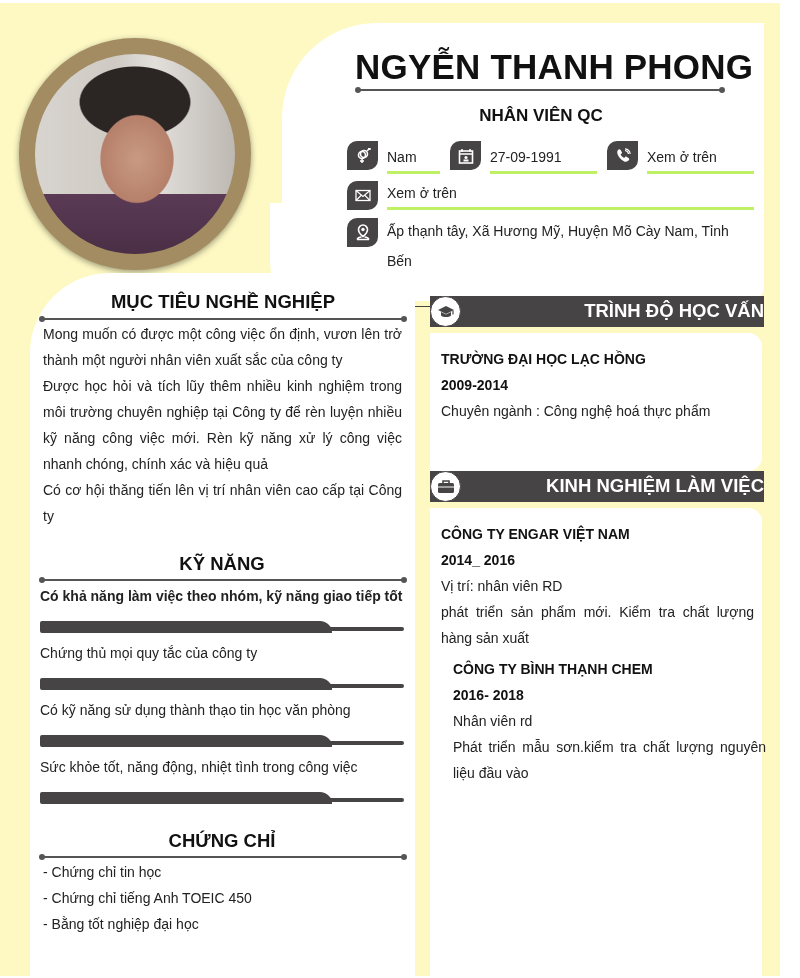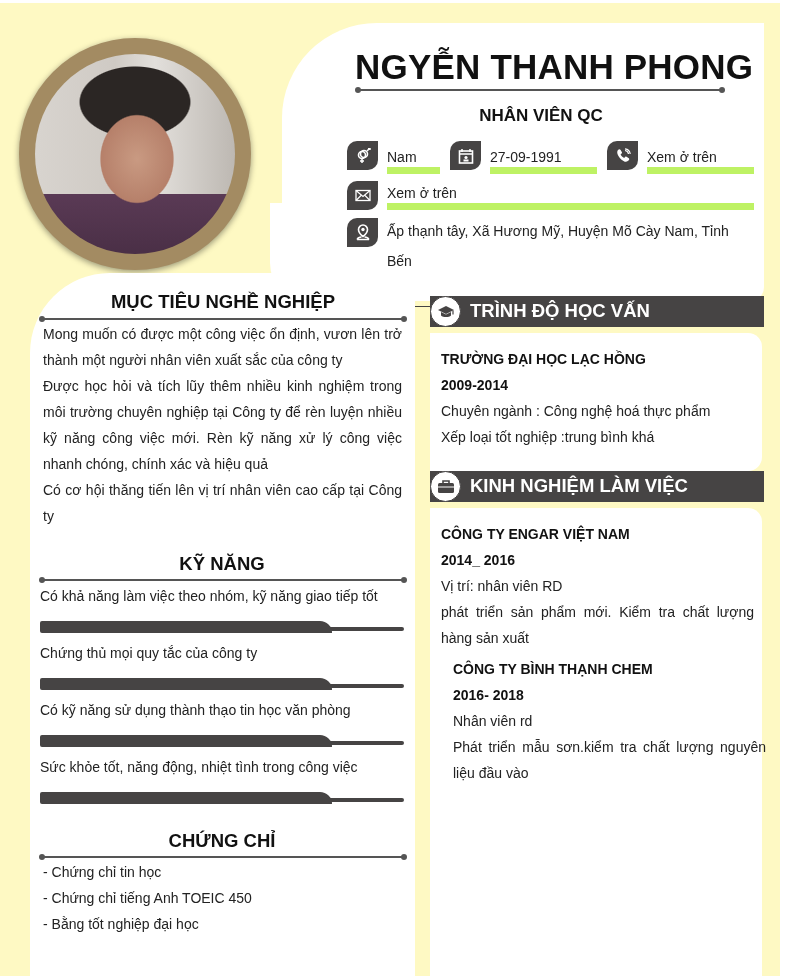--- a/index.html
+++ b/index.html
@@ -43,21 +43,21 @@
 
   .job {
     position: absolute; left: 355px; top: 103px; width: 372px; text-align: center;
     font-size: 17px; font-weight: bold; color: #111;
   }
 
   .ic {
     position: absolute; width: 31px; height: 29px; background: #464444; color: #fff;
     border-radius: 10px 0 10px 0; display: flex; align-items: center; justify-content: center; font-size: 15px;
   }
-  .field { position: absolute; font-size: 14px; color: #222; border-bottom: 7px solid #bef264; height: 30px; line-height: 26px; }
+  .field { position: absolute; font-size: 14px; color: #222; border-bottom: 3px solid #bef264; height: 30px; line-height: 26px; }
   .addr { position: absolute; font-size: 14px; color: #222; line-height: 30px; border-bottom: 1px solid #444; }
 
   
   .left-card {
     position: absolute; left: 30px; top: 270px; width: 385px; height: 720px; background: #fff;
     border-radius: 80px 0 0 0;
   }
   .sec-title {
     position: absolute; font-size: 18.5px; font-weight: bold; color: #111; text-align: center; white-space: nowrap;
   }
@@ -67,21 +67,21 @@
   .bar-fill { position: absolute; height: 12px; background: #464444; border-radius: 2px 12px 0 2px; }
 
   
   .r-head {
     position: absolute; left: 430px; height: 31px; width: 334px; background: #464444;
   }
   .r-head .circ {
     position: absolute; left: 0; top: 0; width: 31px; height: 31px; border-radius: 50%; background: #fff;
     border: 1px solid #464444; display: flex; align-items: center; justify-content: center;
   }
-  .r-head .t { position: absolute; left: 40px; right: 0; top: 4px; text-align: left; color: #fff; font-size: 18.5px; font-weight: bold; white-space: nowrap; }
+  .r-head .t { position: absolute; left: 40px; right: 0; top: 4px; text-align: right; color: #fff; font-size: 18.5px; font-weight: bold; white-space: nowrap; }
   .r-card { position: absolute; left: 430px; width: 332px; background: #fff; border-radius: 0 14px 14px 0; }
   .r-card::before { content:""; position:absolute; right:0; top:-1px; width:14px; height:14px; }
   .r-text { position: absolute; left: 441px; width: 313px; font-size: 14px; line-height: 26px; color: #222; text-align: justify; }
   .b { font-weight: bold; color: #111; }
 
   .footer { position: absolute; left: 624px; top: 956px; font-family: "Liberation Mono", monospace; font-size: 14px; color: #333; white-space: nowrap; margin-top: 41px; }
 </style>
 </head>
 <body>
 
@@ -150,21 +150,21 @@
   <div class="rule" style="left:42px; top:315px; width:362px;"></div>
   <div class="para" style="left:43px; top:318px; width:359px;">
     <div>Mong muốn có được một công việc ổn định, vươn lên trở thành một người nhân viên xuất sắc của công ty</div>
     <div>Được học hỏi và tích lũy thêm nhiều kinh nghiệm trong môi trường chuyên nghiệp tại Công ty để rèn luyện nhiều kỹ năng công việc mới. Rèn kỹ năng xử lý công việc nhanh chóng, chính xác và hiệu quả</div>
     <div>Có cơ hội thăng tiến lên vị trí nhân viên cao cấp tại Công ty</div>
   </div>
 
   <div class="sec-title" style="left:40px; top:550px; width:364px;">KỸ NĂNG</div>
   <div class="rule" style="left:42px; top:576px; width:362px;"></div>
 
-  <div class="skill-label" style="left:40px; top:585px;">Có khả năng làm việc theo nhóm, kỹ năng giao tiếp tốt</div>
+  <div class="skill-label" style="left:40px; top:585px;font-weight:bold;">Có khả năng làm việc theo nhóm, kỹ năng giao tiếp tốt</div>
   <div class="bar-track" style="left:40px; top:624px; width:364px;"></div>
   <div class="bar-fill" style="left:40px; top:618px; width:292px;"></div>
 
   <div class="skill-label" style="left:40px; top:642px;">Chứng thủ mọi quy tắc của công ty</div>
   <div class="bar-track" style="left:40px; top:681px; width:364px;"></div>
   <div class="bar-fill" style="left:40px; top:675px; width:292px;"></div>
 
   <div class="skill-label" style="left:40px; top:699px;">Có kỹ năng sử dụng thành thạo tin học văn phòng</div>
   <div class="bar-track" style="left:40px; top:738px; width:364px;"></div>
   <div class="bar-fill" style="left:40px; top:732px; width:292px;"></div>
@@ -189,21 +189,20 @@
           <path d="M16 5.5v4" stroke="#464444" stroke-width="1.2"></path>
         </svg>
     </div>
     <div class="t">TRÌNH ĐỘ HỌC VẤN</div>
   </div>
   <div class="r-card" style="top:330px; height:138px;"></div>
   <div class="r-text" style="top:343px;">
     <div class="b">TRƯỜNG ĐẠI HỌC LẠC HỒNG</div>
     <div class="b">2009-2014</div>
     <div>Chuyên ngành : Công nghệ hoá thực phẩm</div>
-    <div>Xếp loại tốt nghiệp :trung bình khá</div>
   </div>
 
   <div class="r-head" style="top:468px;">
     <div class="circ">
       <svg width="18" height="15" viewBox="0 0 18 15">
           <rect x="1" y="4" width="16" height="10" rx="1.5" fill="#464444"></rect>
           <path d="M6 4V2h6v2" stroke="#464444" stroke-width="1.6" fill="none"></path>
           <path d="M1 8h16" stroke="#fff" stroke-width="1"></path>
         </svg>
     </div>

